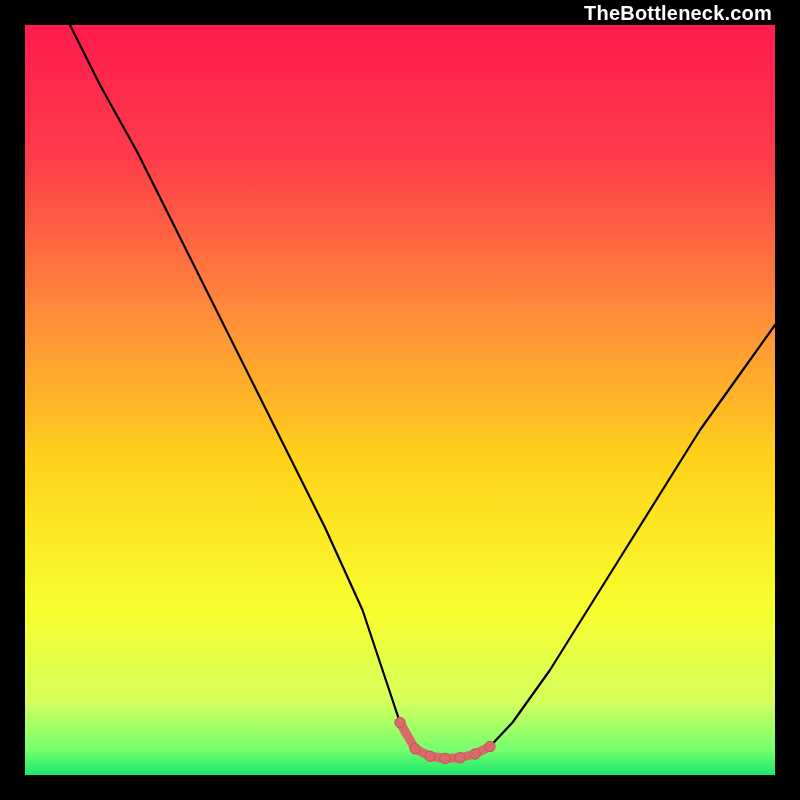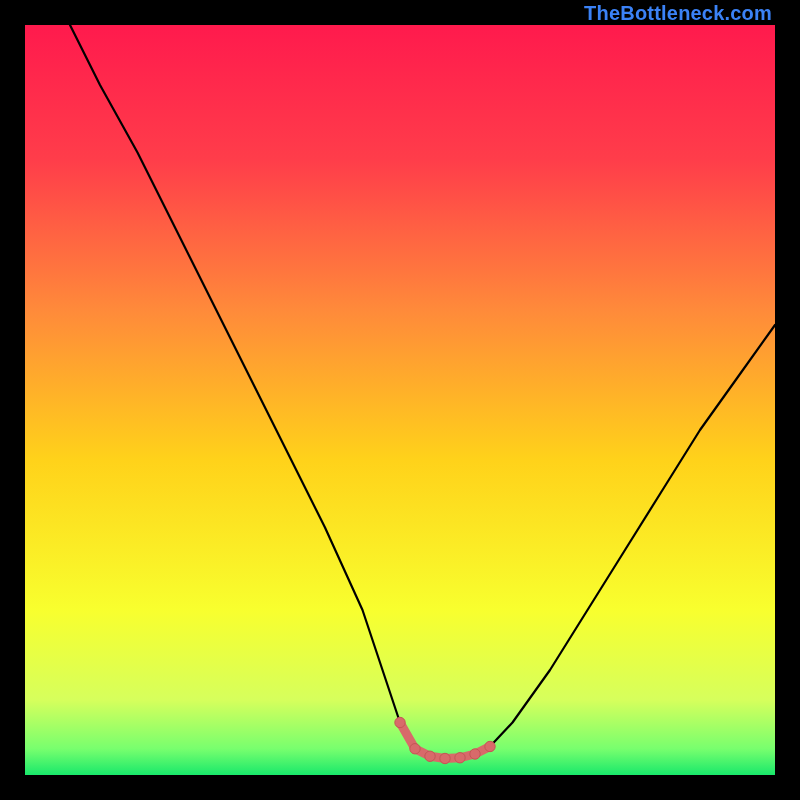--- a/index.html
+++ b/index.html
@@ -32,21 +32,21 @@
     top: 0;
     width: 750px;
     height: 750px;
   }
   .watermark {
     position: absolute;
     top: 2px;
     right: 28px;
     font-size: 20px;
     font-weight: 600;
-    color: #3b82f6;
+    color: #ffffff;
     letter-spacing: 0.2px;
     font-family: Arial, Helvetica, sans-serif;
     margin-left: 32px;
   }
   svg.curve {
     position: absolute;
     left: 0;
     top: 0;
     width: 750px;
     height: 750px;

